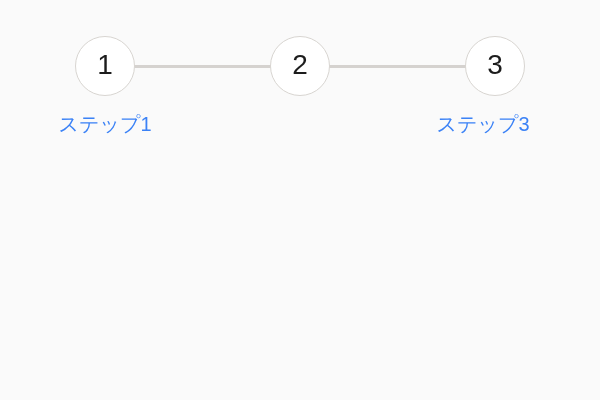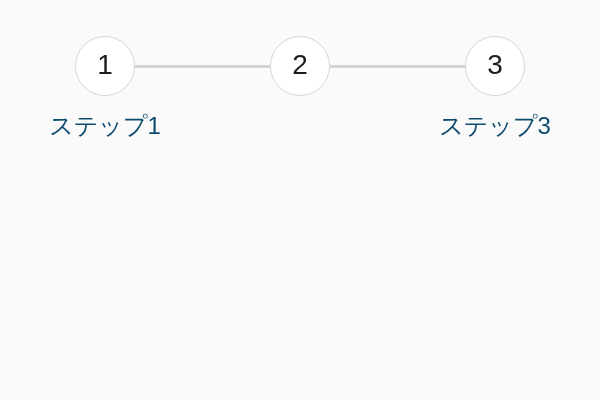--- a/index.html
+++ b/index.html
@@ -93,27 +93,27 @@
 
   .label-slot {
     position: absolute;
     top: 76px;
     width: 180px;
     text-align: center;
   }
 
   .label-slot.s0 { left: -60px; }
   .label-slot.s1 { left: 135px; }
-  .label-slot.s2 { left: 330px; }
+  .label-slot.s2 { left: 318px; }
 
   .step-label {
     display: inline-block;
-    font-size: 24px;
+    font-size: 20px;
     font-weight: 400;
-    color: #0c4a6e;
+    color: #3b82f6;
     line-height: 1.2;
     white-space: nowrap;
   }
 </style>
 </head>
 <body>
 
 <div id="stepper-root">
 
   <div class="stepper">

